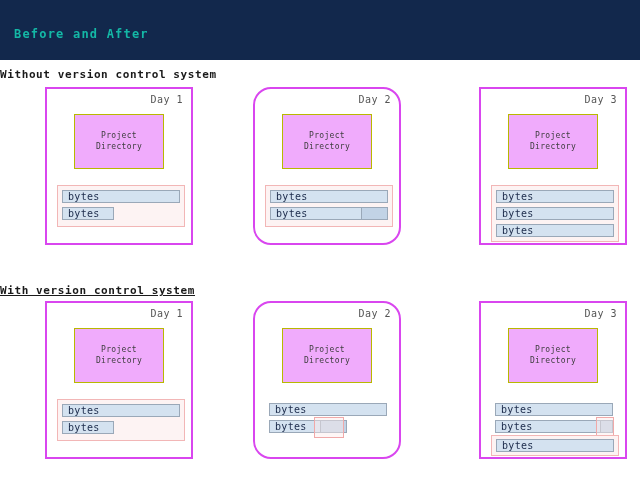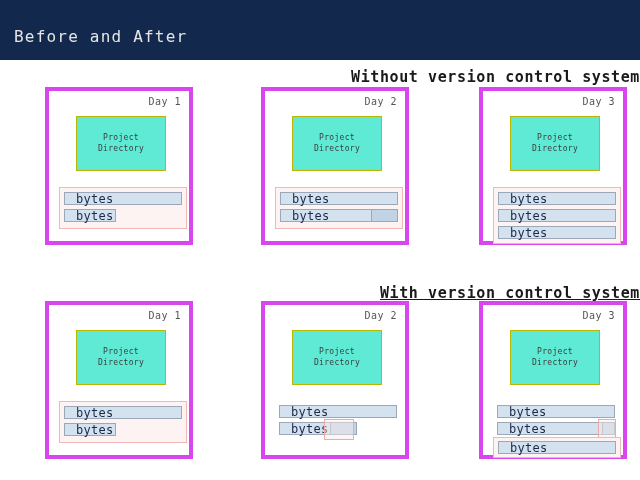--- a/index.html
+++ b/index.html
@@ -21,73 +21,73 @@
     left: 0;
     top: 0;
     width: 640px;
     height: 60px;
     background: #12284c;
   }
   .header-title {
     position: absolute;
     left: 14px;
     top: 27px;
-    font-size: 16px;
-    font-weight: normal;
-    color: #e5e5e5;
+    font-size: 12px;
+    font-weight: bold;
+    color: #14b8a6;
     letter-spacing: 1.2px;
     white-space: nowrap;
   }
 
   
   .section-title {
     position: absolute;
     width: 640px;
-    text-align: right;
-    font-size: 15px;
+    text-align: left;
+    font-size: 11px;
     font-weight: bold;
     color: #1a1a1a;
     letter-spacing: 0.6px;
     white-space: nowrap;
   }
   .section-title.top { top: 68px; }
   .section-title.bottom { top: 284px; text-decoration: underline; }
 
   
   .card {
     position: absolute;
     width: 148px;
     height: 158px;
-    border: 4px solid #d946ef;
+    border: 2px solid #d946ef;
     background: #ffffff;
     box-sizing: border-box;
   }
   .row-top .card { top: 87px; }
   .row-bottom .card { top: 301px; }
   .col-1 { left: 45px; }
-  .col-2 { left: 261px; }
+  .col-2 { left: 253px; border-radius: 18px; }
   .col-3 { left: 479px; }
 
   .day-label {
     position: absolute;
     right: 8px;
     top: 5px;
     font-size: 10px;
     color: #555555;
     letter-spacing: 0.5px;
     white-space: nowrap;
   }
 
   .project-dir {
     position: absolute;
     left: 27px;
     top: 25px;
     width: 90px;
     height: 55px;
-    background: #5eead4;
+    background: #f0abfc;
     border: 1px solid #b8b800;
     box-sizing: border-box;
     display: flex;
     flex-direction: column;
     align-items: center;
     justify-content: center;
     line-height: 1.35;
     text-align: right;
   }
   .project-dir span {
@@ -134,23 +134,23 @@
     height: 13px;
     margin-bottom: 4px;
     background: #d4e2f0;
     border: 1px solid #9aa8b8;
     box-sizing: border-box;
     display: flex;
     align-items: center;
   }
   .byte-bar:last-child { margin-bottom: 0; }
   .byte-bar .byte-label {
-    font-size: 12px;
+    font-size: 10px;
     color: #1b2a4a;
-    padding-left: 11px;
+    padding-left: 5px;
     letter-spacing: 0.3px;
     white-space: nowrap;
   }
 
   
   .w-full { width: 118px; }
   .w-mid  { width: 78px; }
   .w-short{ width: 52px; }
 
   

